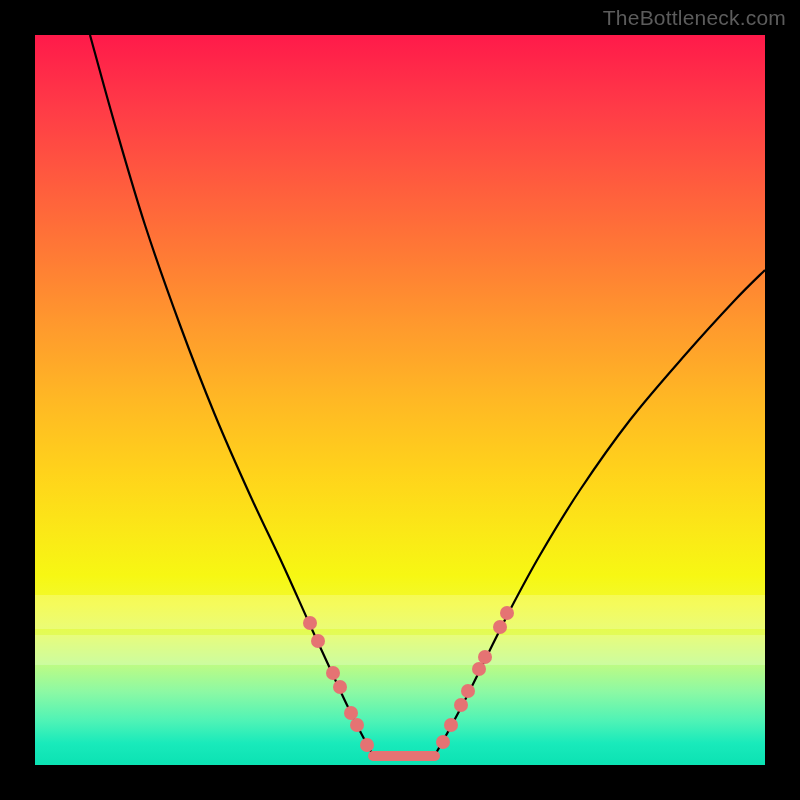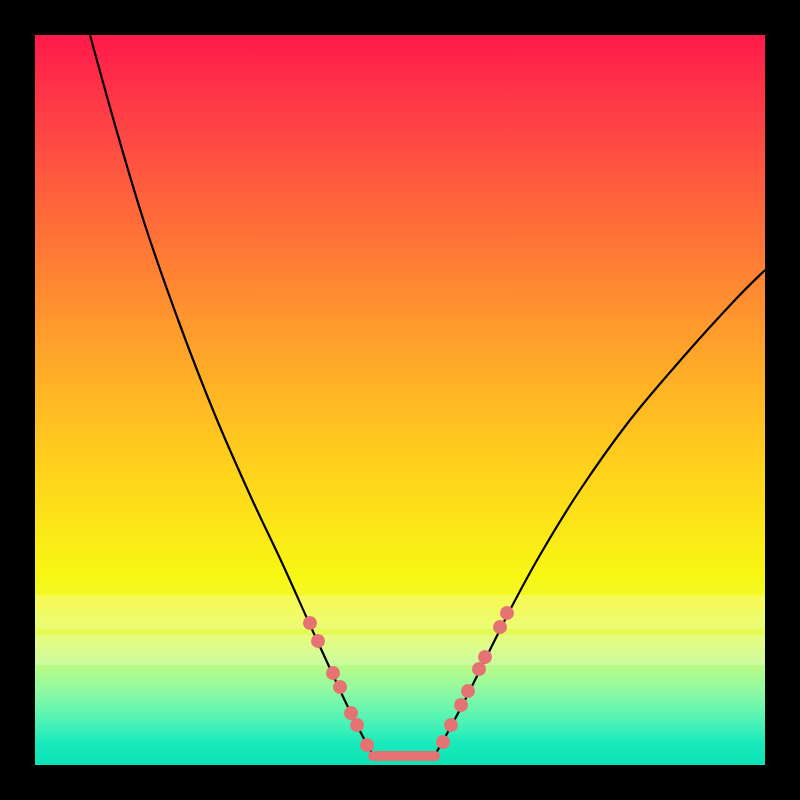--- a/index.html
+++ b/index.html
@@ -75,20 +75,21 @@
     fill: none;
     stroke: #e57373;
     stroke-width: 10;
     stroke-linecap: round;
   }
 </style>
 </head>
 <body>
 
 <div class="frame">
+  <div class="watermark">TheBottleneck.com</div>
 
   <div class="plot">
 
     <div class="pale-band" style="top:560px;height:34px;"></div>
     <div class="pale-band" style="top:600px;height:30px;"></div>
 
     <svg class="curves" viewBox="0 0 730 730">
       <path class="curve" id="left-curve" d="M 55 0 C 59.166666666666664 15, 70.83333333333333 58.33333333333333, 80 90 C 89.16666666666667 121.66666666666667, 99.16666666666667 156.66666666666666, 110 190 C 120.83333333333333 223.33333333333334, 133.33333333333334 258.3333333333333, 145 290 C 156.66666666666666 321.6666666666667, 168.33333333333334 351.6666666666667, 180 380 C 191.66666666666666 408.3333333333333, 203.66666666666666 435, 215 460 C 226.33333333333334 485, 238 508.3333333333333, 248 530 C 258 551.6666666666666, 266.6666666666667 571.6666666666666, 275 590 C 283.3333333333333 608.3333333333334, 291.8333333333333 626.6666666666666, 298 640 C 304.1666666666667 653.3333333333334, 307.3333333333333 660.3333333333334, 312 670 C 316.6666666666667 679.6666666666666, 321.6666666666667 689.6666666666666, 326 698 C 330.3333333333333 706.3333333333334, 336 716.3333333333334, 338 720"></path>
       <path class="curve" id="right-curve" d="M 400 720 C 402.3333333333333 715.8333333333334, 409 704.1666666666666, 414 695 C 419 685.8333333333334, 424 676.6666666666666, 430 665 C 436 653.3333333333334, 442.5 640, 450 625 C 457.5 610, 465.8333333333333 592.5, 475 575 C 484.1666666666667 557.5, 493.3333333333333 540, 505 520 C 516.6666666666666 500, 530 477.5, 545 455 C 560 432.5, 577.5 407.5, 595 385 C 612.5 362.5, 632.5 340, 650 320 C 667.5 300, 686.6666666666666 279.1666666666667, 700 265 C 713.3333333333334 250.83333333333334, 725 240, 730 235"></path>
       <path class="flat" id="flat-seg" d="M 338 721 L 400 721"></path>

